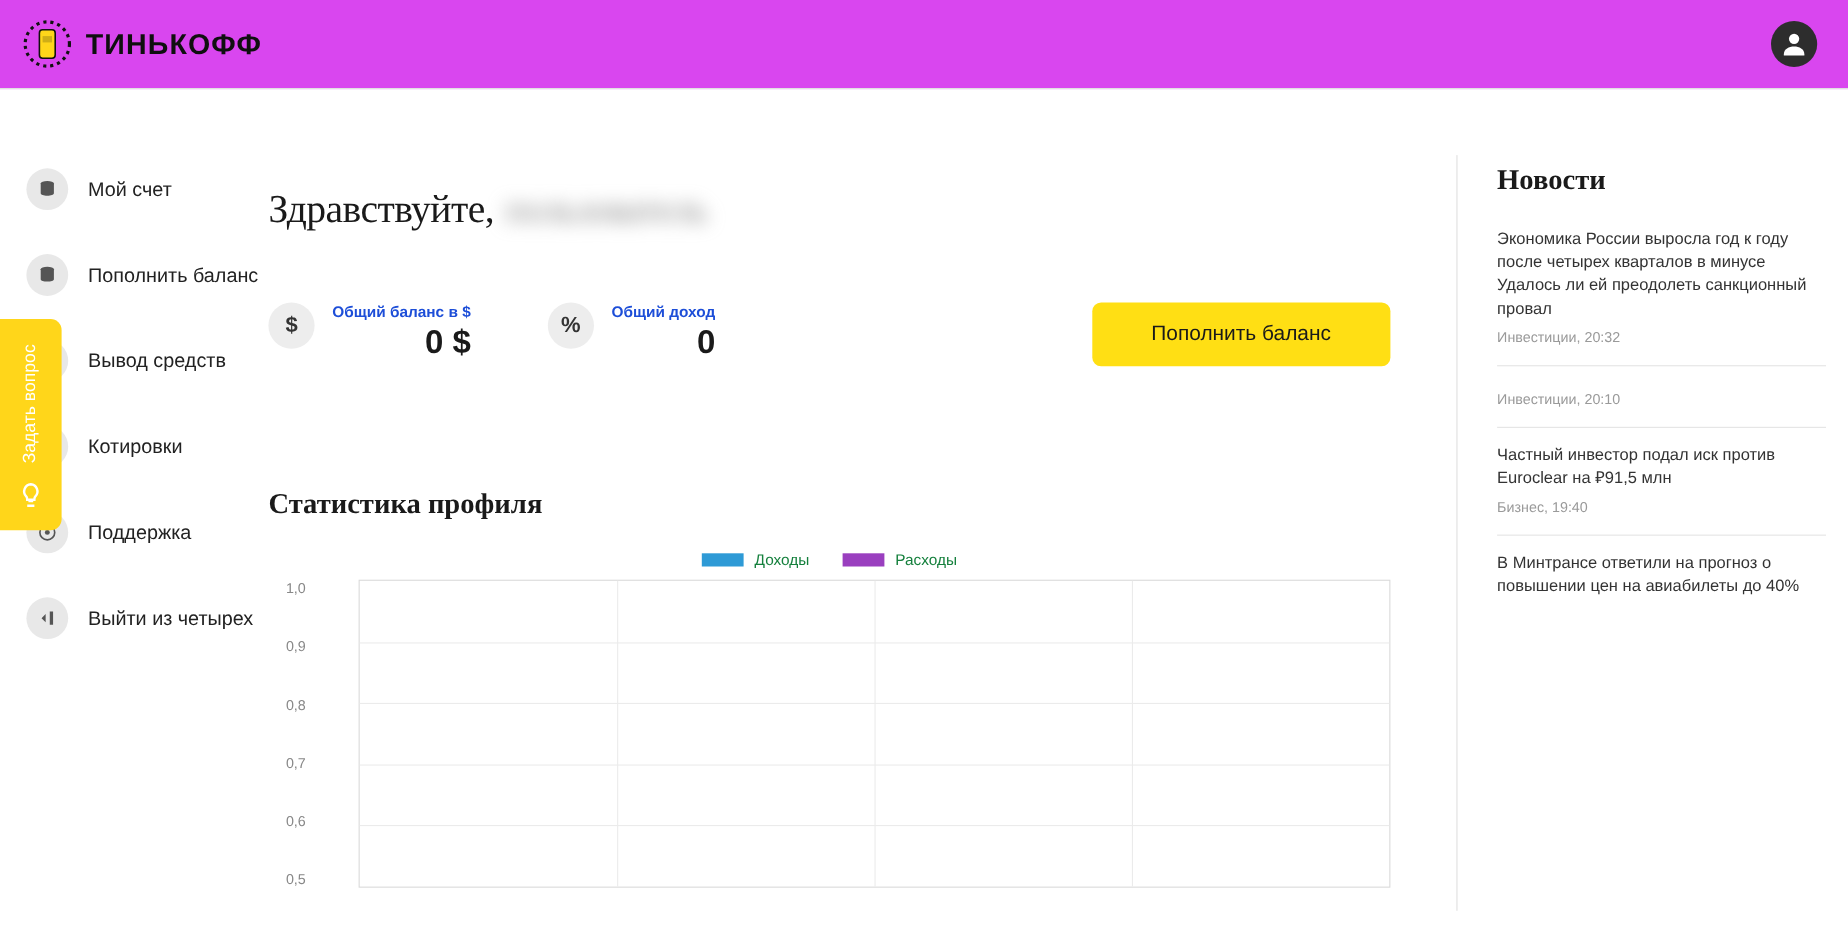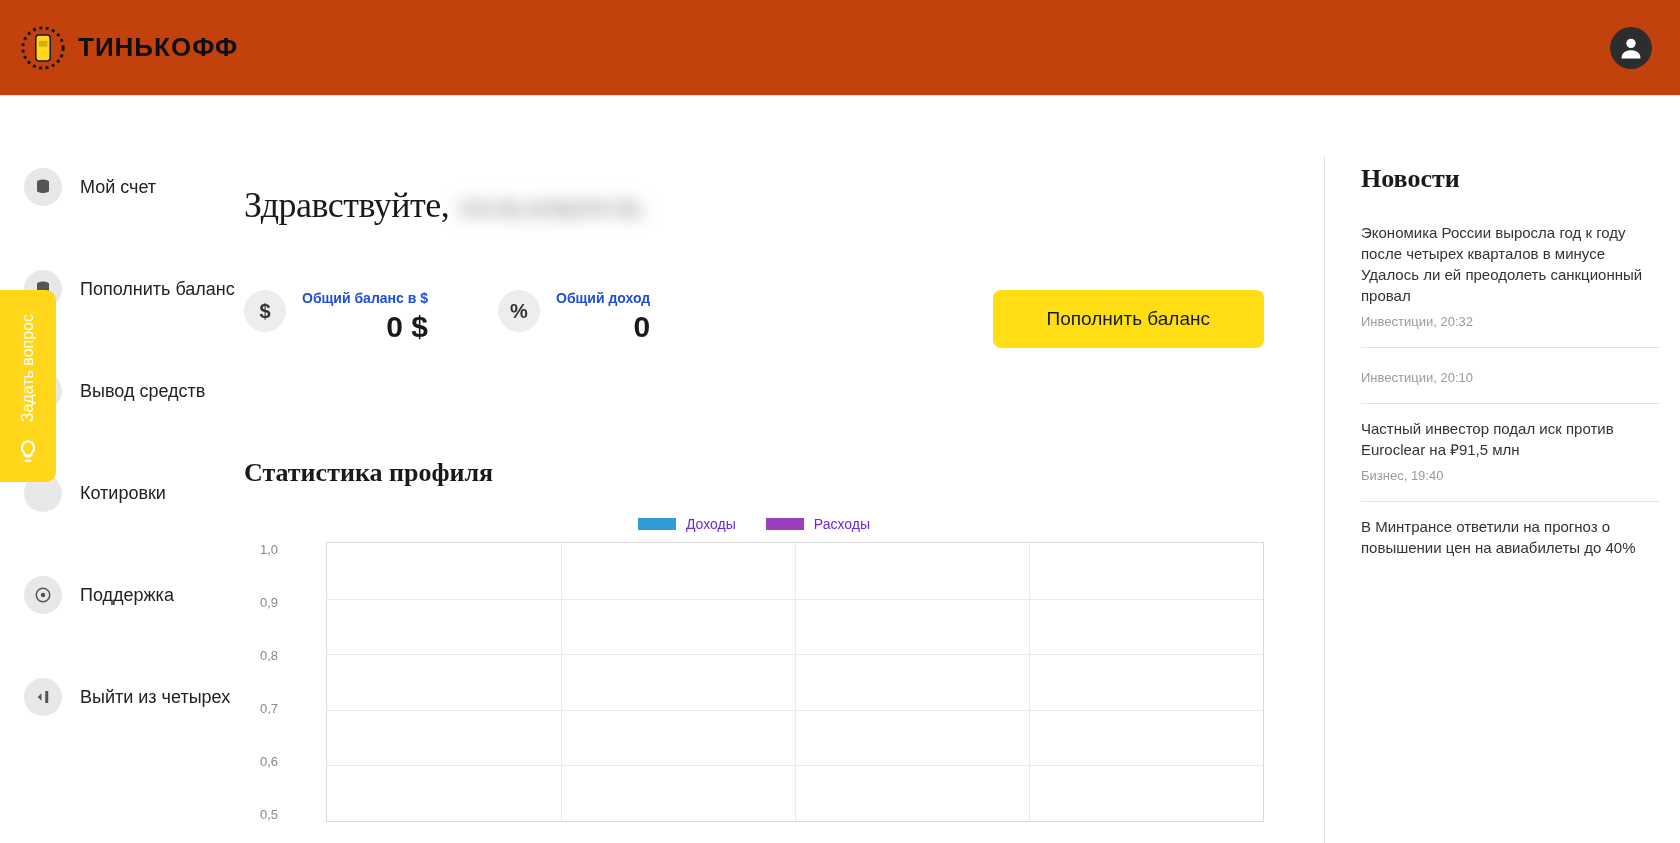--- a/index.html
+++ b/index.html
@@ -7,22 +7,22 @@
     font-family: Arial, Helvetica, sans-serif;
     background: #fff;
     color: #1a1a1a;
     width: 1680px;
     height: 843px;
     overflow: hidden;
     position: relative;
   }
   
   .header {
-    height: 96px;
-    background: #c2410c;
+    height: 81px;
+    background: #d946ef;
     display: flex;
     align-items: center;
     justify-content: space-between;
     padding: 0 28px 0 20px;
     border-bottom: 1px solid #e0e0e0;
   }
   .logo {
     display: flex;
     align-items: center;
     gap: 12px;
@@ -79,21 +79,21 @@
   
   .layout {
     display: flex;
     height: calc(100% - 96px);
   }
   .sidebar {
     width: 244px;
     padding: 72px 0 0 24px;
     display: flex;
     flex-direction: column;
-    gap: 64px;
+    gap: 40px;
   }
   .side-item {
     display: flex;
     align-items: center;
     gap: 18px;
     cursor: pointer;
   }
   .side-icon {
     width: 38px;
     height: 38px;
@@ -193,21 +193,21 @@
 
   .chart-wrap {
     margin-top: 28px;
     position: relative;
   }
   .legend {
     display: flex;
     justify-content: center;
     gap: 30px;
     font-size: 14px;
-    color: #6d28d9;
+    color: #15803d;
     margin-bottom: 10px;
   }
   .legend-item { display: flex; align-items: center; gap: 10px; }
   .swatch { width: 38px; height: 12px; }
   .swatch.blue { background: #2e9ad6; }
   .swatch.purple { background: #9a3fbf; }
 
   .chart-body {
     position: relative;
     display: flex;

